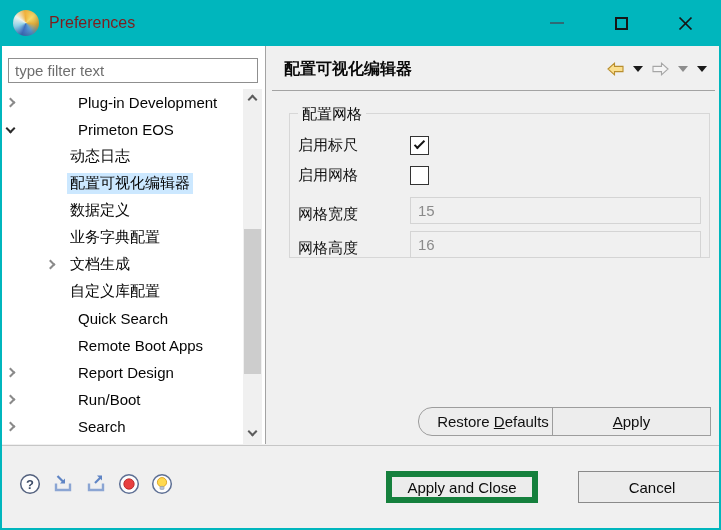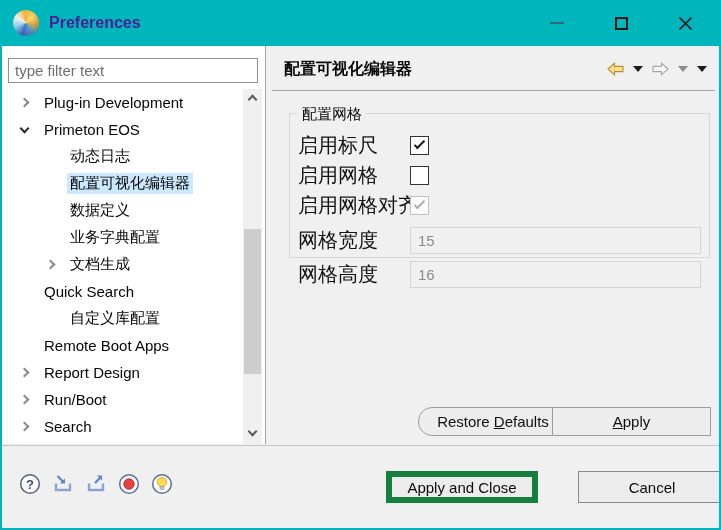--- a/index.html
+++ b/index.html
@@ -8,37 +8,37 @@
 
   .window{ position:relative; width:721px; height:530px; background:#f0f0f0;
            border:2px solid #00b6bd; overflow:hidden; }
 
   
   .titlebar{ position:absolute; top:-2px; left:-2px; right:-2px; height:46px;
              background:#00b6bd; display:flex; align-items:center; }
   .app-icon{ width:26px; height:26px; border-radius:50%; margin-left:13px;
              background:conic-gradient(from 200deg,#3f6fbe,#8fd0e8,#eef3ee,#f0b13c,#f6d96a,#dfae3d,#5a9bd5,#3f6fbe);
              box-shadow:inset -2px -2px 4px rgba(0,0,0,.18); }
-  .win-title{ margin-left:10px; font-size:16px; color:#4c1d95;font-weight:bold; }
+  .win-title{ margin-left:10px; font-size:16px; color:#7f1d1d; }
   .win-controls{ position:absolute; right:4px; top:0; height:46px; display:flex; }
   .win-btn{ width:64px; height:46px; display:flex; align-items:center; justify-content:center; cursor:default; }
   .min-glyph{ width:14px; height:2px; background:#2f6a75; }
   .max-glyph{ width:13px; height:13px; border:2px solid #161616; background:transparent; }
 
   
   .left-panel{ position:absolute; top:44px; left:0; width:263px; bottom:84px; background:#ffffff; }
   .v-sash{ position:absolute; top:44px; left:263px; width:1px; bottom:84px; background:#a3a3a3; }
   .filter-input{ position:absolute; top:12px; left:6px; width:250px; height:25px;
                  border:1px solid #8f8f8f; background:#fff; font-size:15px; padding:0 6px;
                  color:#222; font-family:inherit; }
   .filter-input::placeholder{ color:#6e6e6e; opacity:1; }
 
   .tree{ position:absolute; top:43px; left:0; right:0; bottom:0; overflow:hidden; }
   .tree-row{ height:27px; display:flex; align-items:center; font-size:15px; color:#050505; }
-  .tree-row.lvl0{ padding-left:14px; }
+  .tree-row.lvl0{ padding-left:0;gap:48px; }
   .tree-row.lvl1{ padding-left:40px; }
   .arrow-box{ width:17px; margin-right:8px; display:flex; justify-content:center; align-items:center; }
   .chev{ width:7px; height:7px; border-right:2px solid #8a8a8a; border-bottom:2px solid #8a8a8a; }
   .chev.right{ transform:rotate(-45deg); }
   .chev.down{ transform:rotate(45deg); border-color:#2b2b2b; margin-top:-3px; }
   .tree-label{ white-space:nowrap; padding:1px 3px; }
   .tree-row.selected .tree-label{ background:#cce8ff; }
 
   
   .scrollbar{ position:absolute; top:43px; right:3px; width:19px; bottom:0; background:#f0f0f0; }
@@ -55,21 +55,21 @@
   .tri{ width:0; height:0; border-left:5px solid transparent; border-right:5px solid transparent; border-top:6px solid #1a1a1a; }
   .tri.gray{ border-top-color:#8d8d8d; }
   .header-sep{ position:absolute; top:44px; left:6px; right:4px; height:1px; background:#a3a3a3; }
 
   .groupbox{ position:absolute; left:23px; top:67px; width:421px; height:145px; border:1px solid #d7d7d7; }
   .group-legend{ position:absolute; top:-9px; left:8px; background:#f0f0f0; padding:0 4px; font-size:15px; color:#060606; }
   .group-rows{ padding-top:16px; }
   .g-row{ display:flex; align-items:center; padding-left:8px; }
   .g-row.cb{ height:30px; }
   .g-row.tf{ height:34px;align-items:flex-end; }
-  .g-label{ width:112px; font-size:20px; color:#111; white-space:nowrap; }
+  .g-label{ width:112px; font-size:15px; color:#111; white-space:nowrap; }
   .checkbox{ width:19px; height:19px; background:#fff; border:1px solid #333; display:flex; align-items:flex-start; justify-content:center; }
   .checkbox .tick{ display:none; width:11px; height:5px; border-left:2px solid #141414; border-bottom:2px solid #141414; transform:rotate(-45deg); margin-top:4px; }
   .checkbox.checked .tick{ display:block; }
   .checkbox.disabled{ border-color:#c0c0c0; background:#fbfbfb; }
   .checkbox.disabled .tick{ border-color:#adadad; }
   .g-field{ width:291px; height:27px; background:#f0f0f0; border:1px solid #d4d4d4;
             color:#8a8a8a; font-size:15px; padding:0 7px; font-family:inherit; }
 
   .panel-btn{ position:absolute; bottom:8px; height:29px; background:#ededed; border:1px solid #9d9d9d;
               font-size:15px; color:#101010; font-family:inherit; text-align:center; }
@@ -140,27 +140,27 @@
       <div class="tree-row lvl1">
         <span class="arrow-box"></span>
         <span class="tree-label">业务字典配置</span>
       </div>
       <div class="tree-row lvl1">
         <span class="arrow-box">
             <span class="chev right"></span>
           </span>
         <span class="tree-label">文档生成</span>
       </div>
+      <div class="tree-row lvl1">
+        <span class="arrow-box"></span>
+        <span class="tree-label">自定义库配置</span>
+      </div>
       <div class="tree-row lvl0">
         <span class="arrow-box"></span>
         <span class="tree-label">Quick Search</span>
-      </div>
-      <div class="tree-row lvl1">
-        <span class="arrow-box"></span>
-        <span class="tree-label">自定义库配置</span>
       </div>
       <div class="tree-row lvl0">
         <span class="arrow-box"></span>
         <span class="tree-label">Remote Boot Apps</span>
       </div>
       <div class="tree-row lvl0">
         <span class="arrow-box">
             <span class="chev right"></span>
           </span>
         <span class="tree-label">Report Design</span>
@@ -215,26 +215,20 @@
         <div class="g-row cb">
           <span class="g-label">启用标尺</span>
           <span class="checkbox checked">
               <span class="tick"></span>
             </span>
         </div>
         <div class="g-row cb">
           <span class="g-label">启用网格</span>
           <span class="checkbox"></span>
         </div>
-        <div class="g-row cb">
-          <span class="g-label">启用网格对齐</span>
-          <span class="checkbox checked disabled">
-              <span class="tick"></span>
-            </span>
-        </div>
         <div class="g-row tf">
           <span class="g-label">网格宽度</span>
           <input class="g-field" disabled="" value="15" style="">
         </div>
         <div class="g-row tf">
           <span class="g-label">网格高度</span>
           <input class="g-field" disabled="" value="16" style="">
         </div>
       </div>
     </div>

